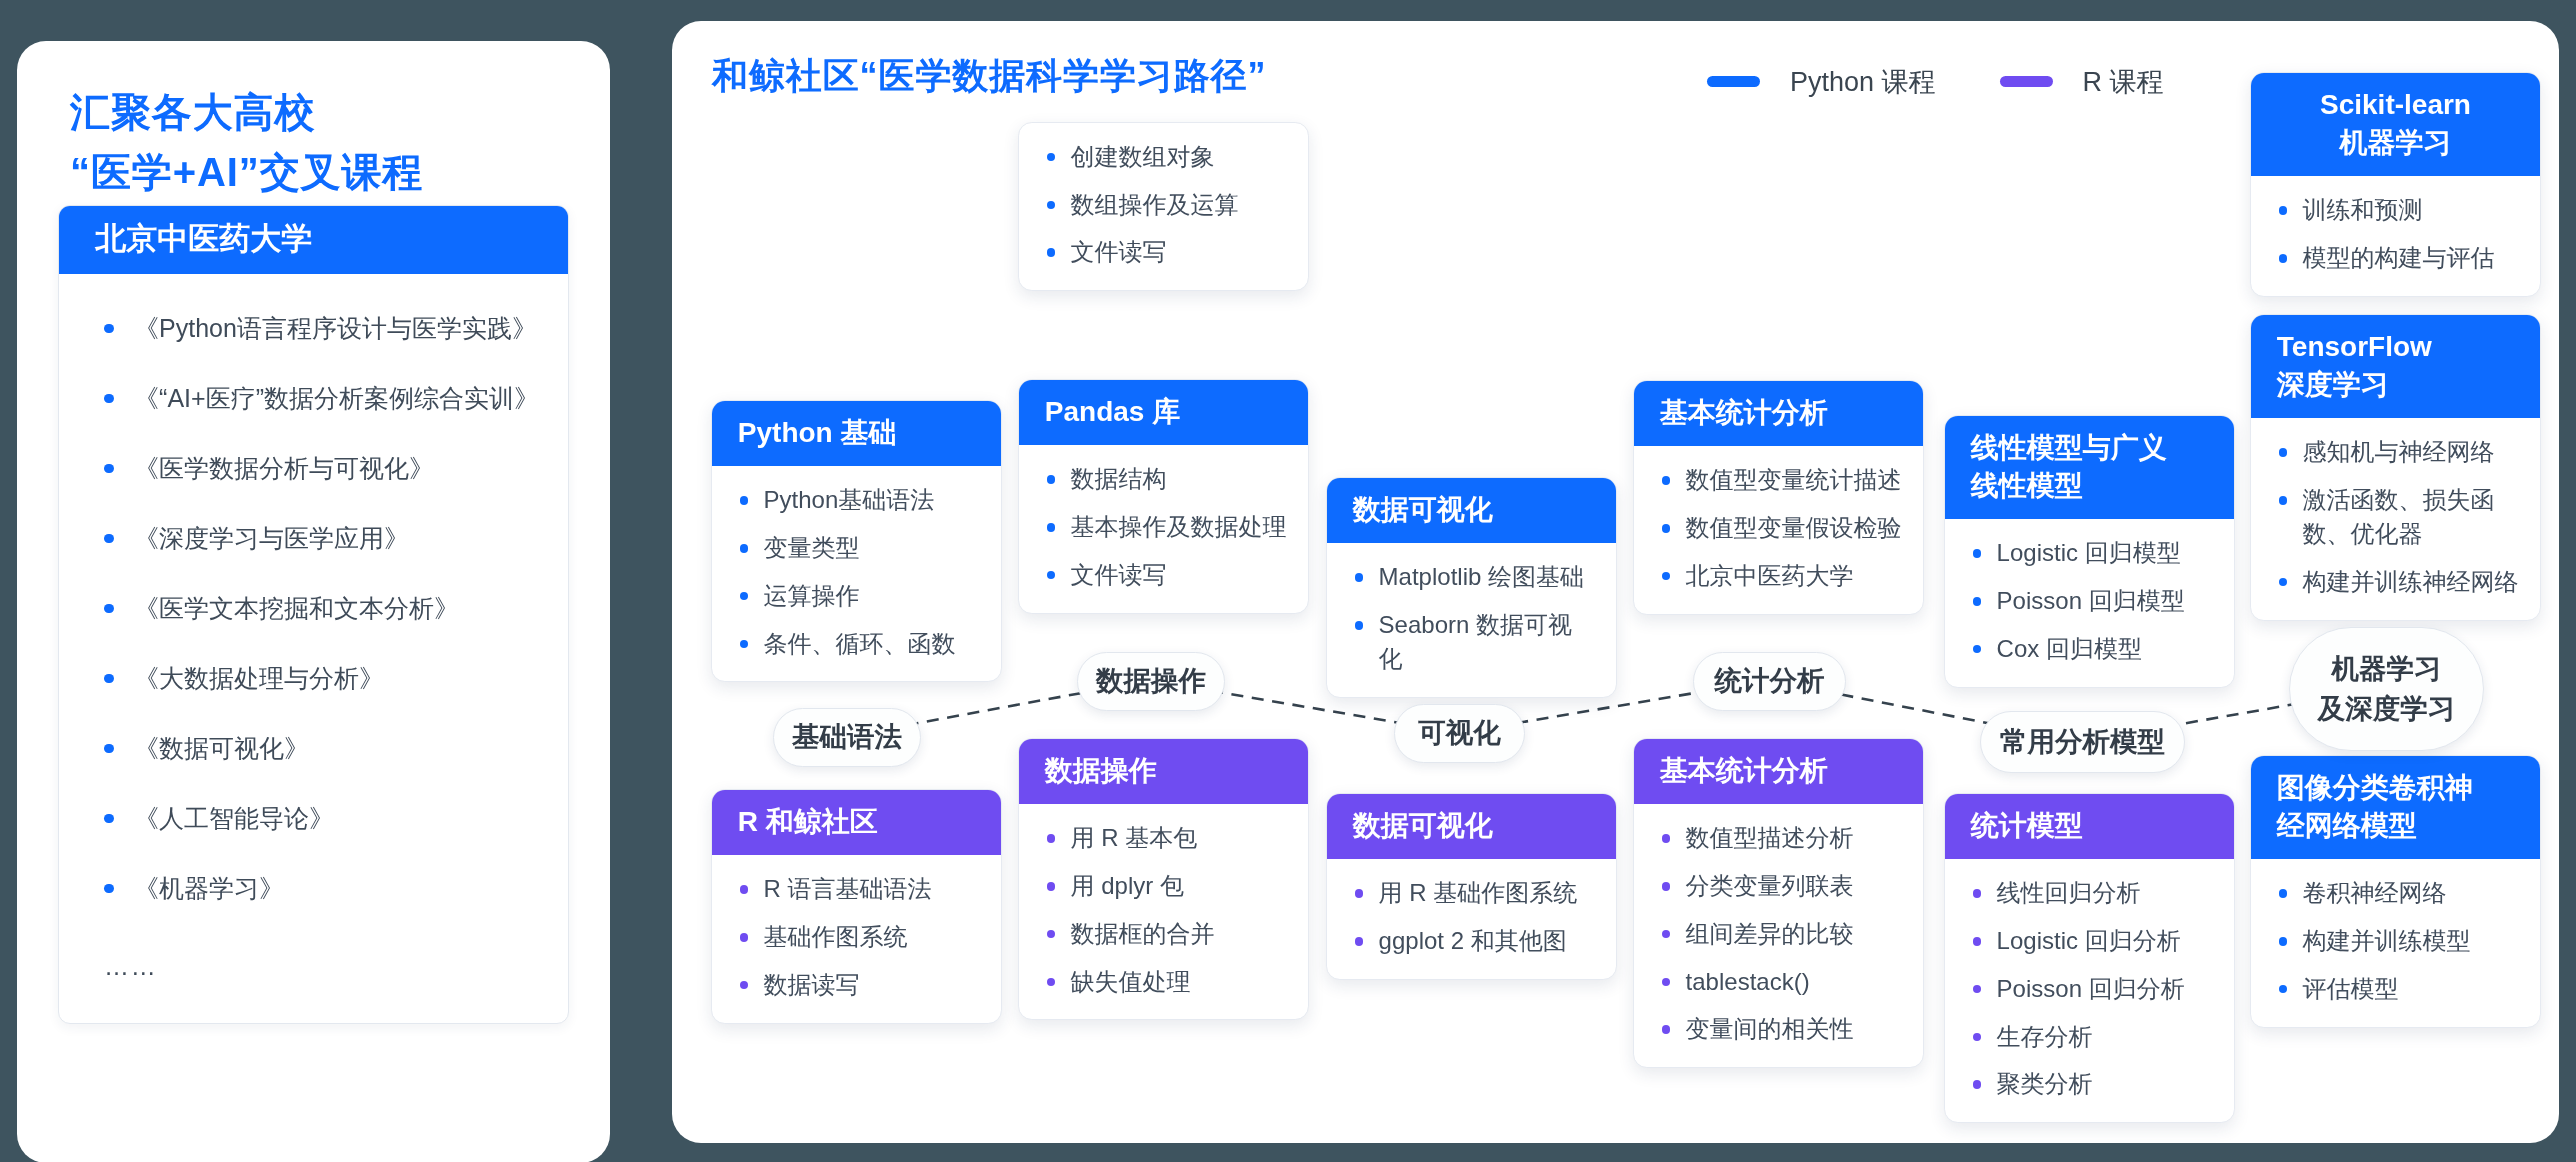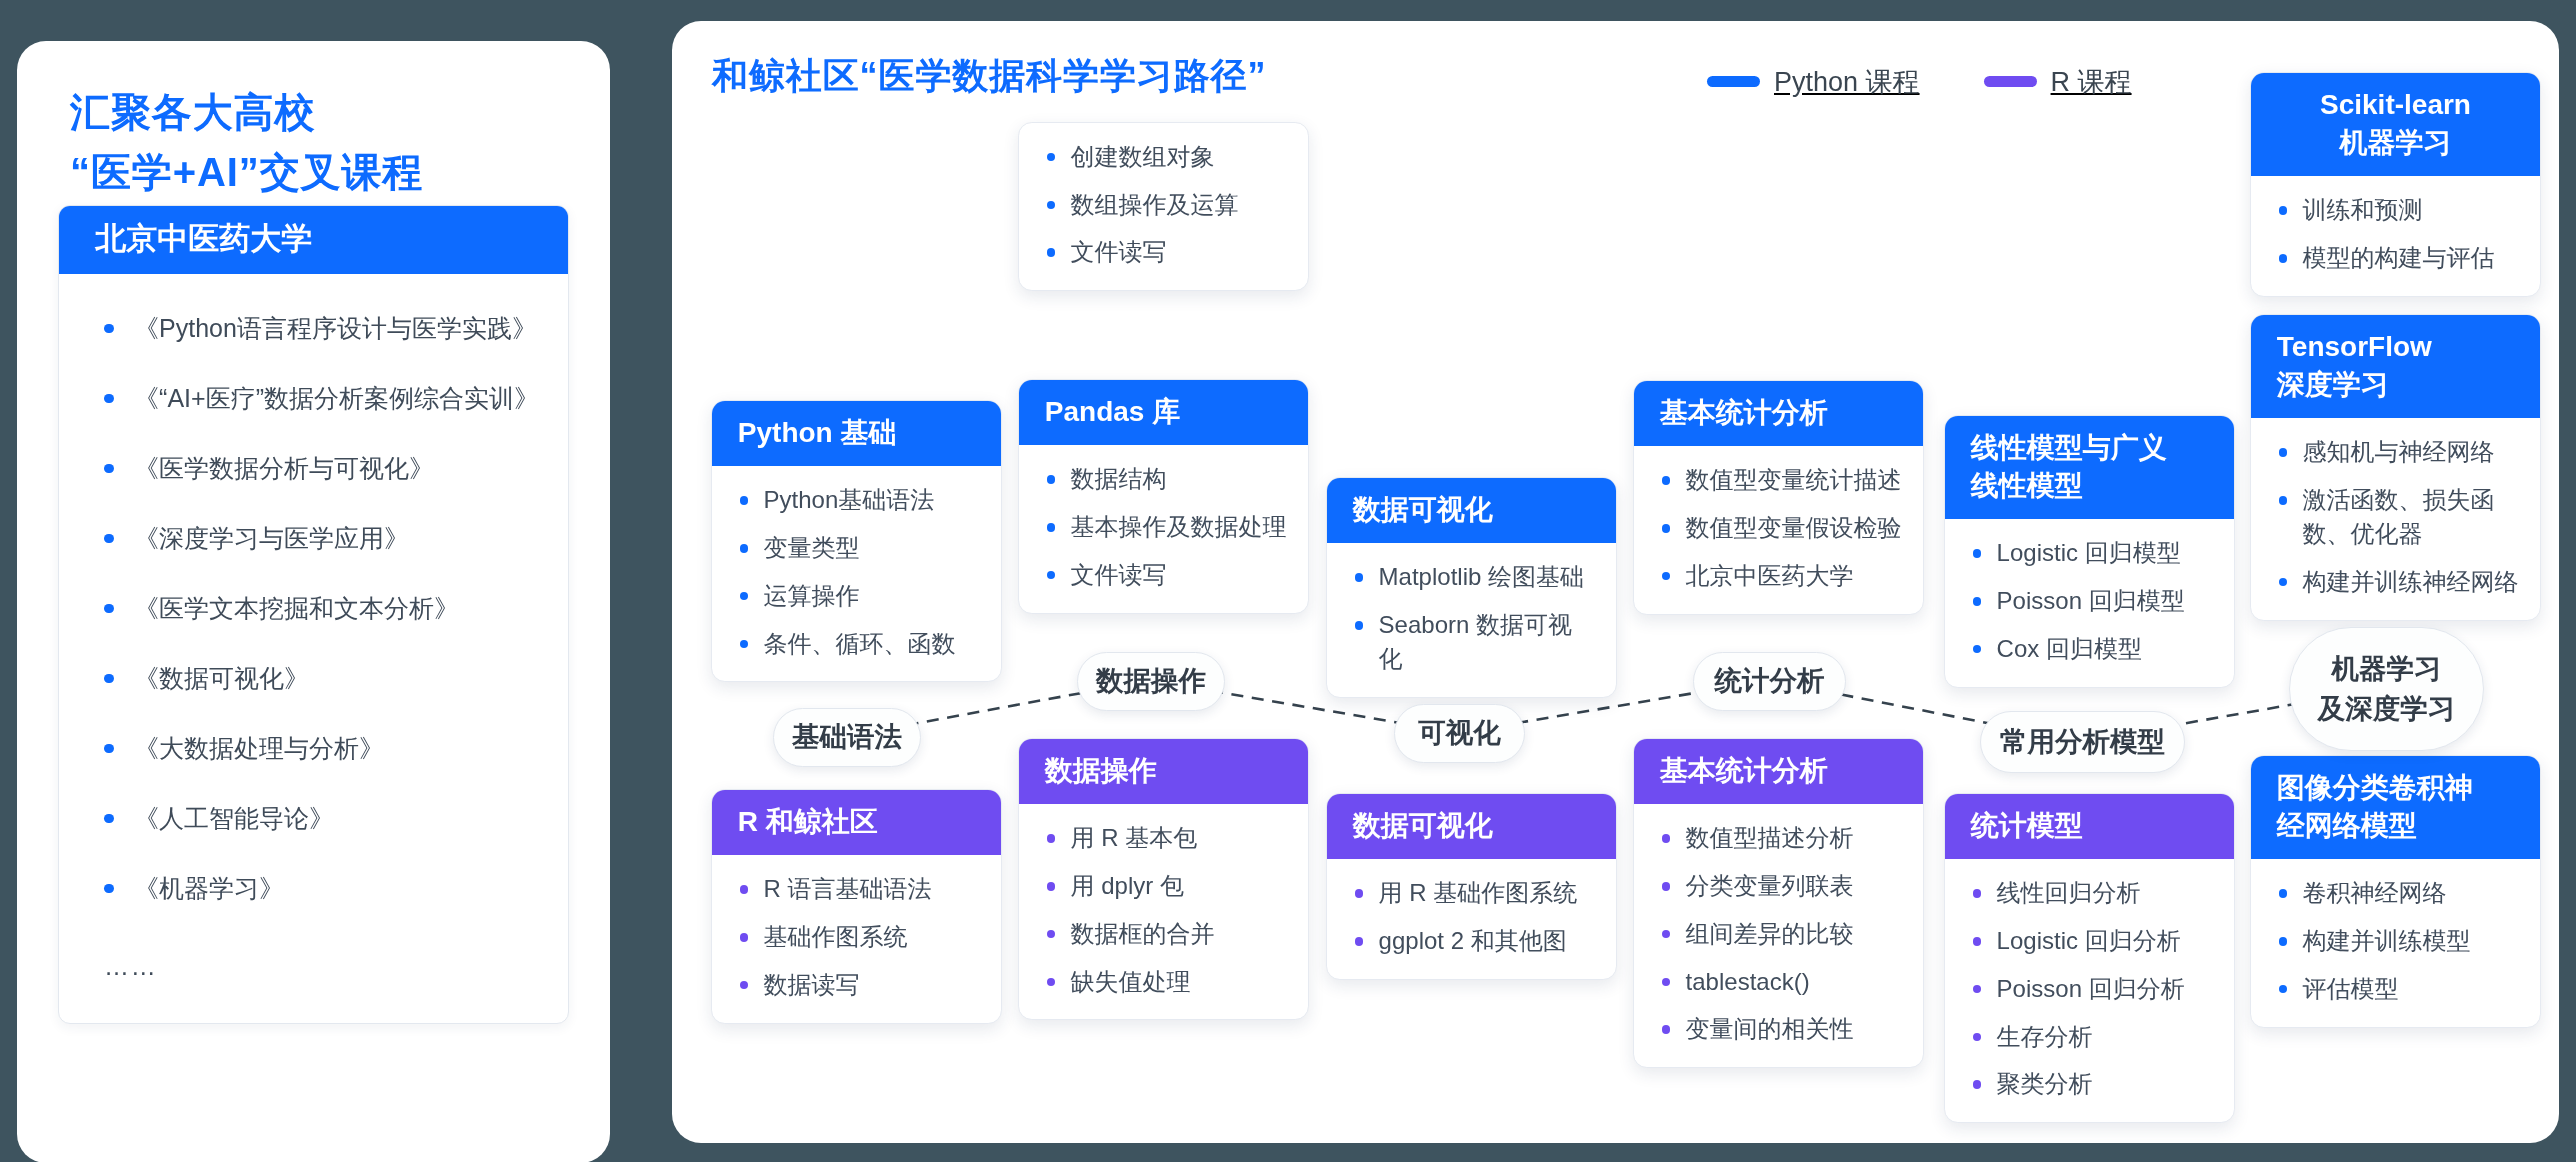--- a/index.html
+++ b/index.html
@@ -40,21 +40,21 @@
     background:#0d6bff;margin:13px 20.6px 0 0;
   }
   .course-list li.more-row{color:#3f4b59;letter-spacing:1.7px;padding-top:26px;}
 
   
   .right-title{
     position:absolute;left:40px;top:31px;
     font-size:36px;font-weight:bold;color:#0d6bff;letter-spacing:0.9px;
   }
   .legend{position:absolute;left:1035px;top:43px;display:flex;gap:64px;align-items:center;}
-  .legend-item{display:flex;align-items:center;gap:14px;text-decoration:underline;}
+  .legend-item{display:flex;align-items:center;gap:30px;}
   .legend-bar{width:53px;height:11.2px;border-radius:6px;}
   .legend-label{font-size:27px;color:#3a4550;}
 
   .connector{position:absolute;left:0;top:0;z-index:1;}
 
   .course-card{
     position:absolute;width:289px;z-index:2;
     background:#fff;border:1.7px solid #e6eaf1;border-radius:13.8px;
     box-shadow:0 5.2px 15.5px rgba(30,50,90,.10);overflow:hidden;
   }
@@ -127,25 +127,25 @@
         <li>
           <span class="dot"></span>
           <span>《深度学习与医学应用》</span>
         </li>
         <li>
           <span class="dot"></span>
           <span>《医学文本挖掘和文本分析》</span>
         </li>
         <li>
           <span class="dot"></span>
+          <span>《大数据处理与分析》</span>
+        </li>
+        <li>
+          <span class="dot"></span>
           <span>《数据可视化》</span>
-        </li>
-        <li>
-          <span class="dot"></span>
-          <span>《大数据处理与分析》</span>
         </li>
         <li>
           <span class="dot"></span>
           <span>《人工智能导论》</span>
         </li>
         <li>
           <span class="dot"></span>
           <span>《机器学习》</span>
         </li>
         <li class="more-row">……</li>

